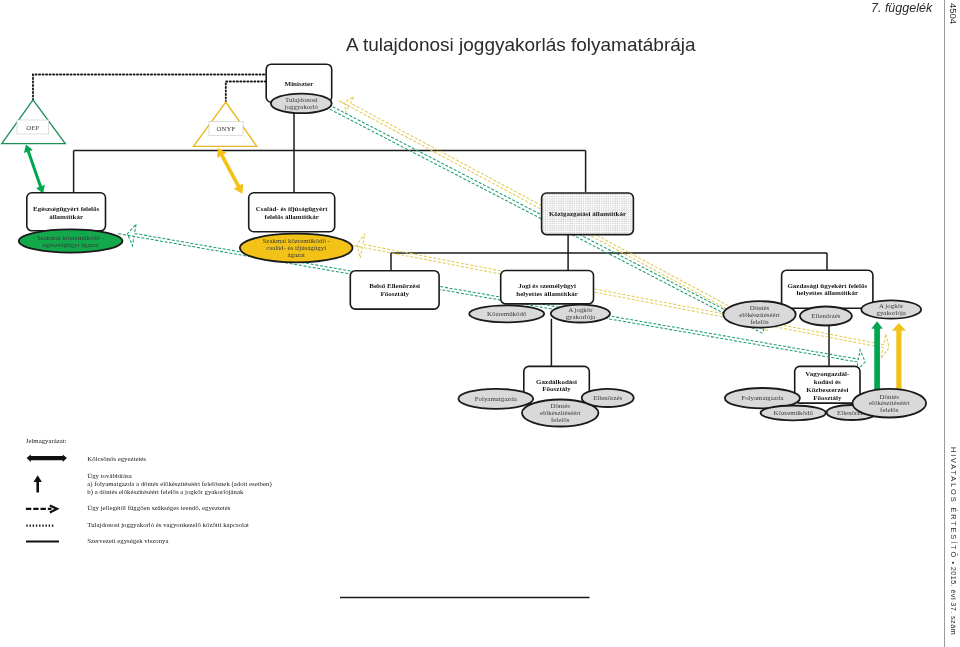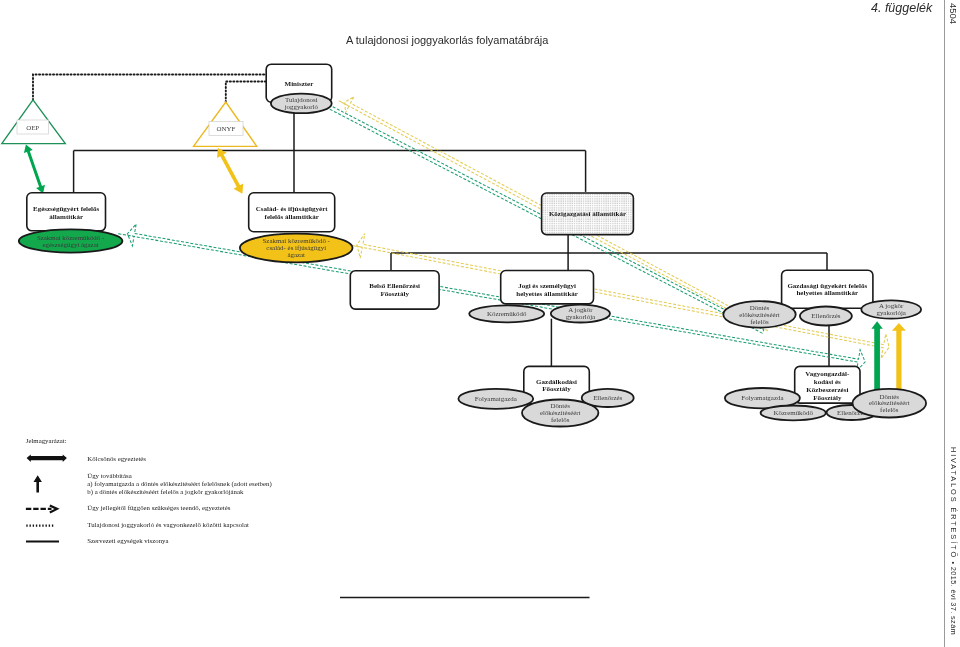--- a/index.html
+++ b/index.html
@@ -5,35 +5,35 @@
 <style>
   html,body{margin:0;padding:0;}
   body{width:960px;height:647px;background:#ffffff;font-family:"Liberation Serif",serif;overflow:hidden;position:relative;}
   #page{position:absolute;left:0;top:0;width:960px;height:647px;}
   svg#diagram{position:absolute;left:0;top:0;width:960px;height:647px;}
   .hdr-fug{position:absolute;left:871px;top:1px;font-family:"Liberation Sans",sans-serif;font-style:italic;font-weight:500;font-size:12.5px;color:#2b2b2b;white-space:nowrap;}
   .railline{position:absolute;left:944px;top:0;width:1px;height:647px;background:#9a9a9a;}
   .pgnum{position:absolute;left:959px;top:3px;font-family:"Liberation Sans",sans-serif;font-size:9.5px;color:#2b2b2b;white-space:nowrap;transform:rotate(90deg);transform-origin:left top;}
   .railtext{position:absolute;left:958px;top:447px;font-family:"Liberation Sans",sans-serif;font-size:7.4px;color:#2b2b2b;letter-spacing:0.35px;white-space:nowrap;transform:rotate(90deg);transform-origin:left top;}
   .railtext .sp{letter-spacing:1.85px;}
-  .title{position:absolute;left:346px;top:34px;font-family:"Liberation Sans",sans-serif;font-size:11px;color:#2b2b2b;white-space:nowrap;}
+  .title{position:absolute;left:346px;top:34px;font-family:"Liberation Sans",sans-serif;font-size:19px;color:#2b2b2b;white-space:nowrap;}
   svg text{font-family:"Liberation Serif",serif;fill:#1a1a1a;}
   .bx{stroke:#1a1a1a;stroke-width:1.6;}
   .bxlbl{font-weight:bold;font-size:7px;text-anchor:middle;fill:#1a1a1a;}
   .ell{stroke:#1a1a1a;stroke-width:1.8;}
   .elllbl{font-size:6.9px;text-anchor:middle;fill:#3a3a3a;}
   .lnk{stroke:#1a1a1a;stroke-width:1.5;fill:none;}
   .lgtitle{font-size:6.8px;fill:#1a1a1a;}
   .lgtxt{font-size:6.8px;fill:#1a1a1a;}
 </style>
 </head>
 <body>
 
 <div id="page">
-  <div class="hdr-fug">4. függelék</div>
+  <div class="hdr-fug">7. függelék</div>
   <div class="railline"></div>
   <div class="pgnum">4504</div>
   <div class="railtext"><span class="sp">HIVATALOS ÉRTESÍTŐ</span><span> • 2015. évi 37. szám</span></div>
   <div class="title">A tulajdonosi joggyakorlás folyamatábrája</div>
   <svg id="diagram" viewBox="0 0 960 647">
     <defs>
       <pattern id="dotfill" width="2.25" height="2.25" patternUnits="userSpaceOnUse">
         <rect width="2.25" height="2.25" fill="#fdfdfd"></rect>
         <rect x="0.45" y="0.45" width="0.75" height="0.75" fill="#6a6a6a"></rect>
       </pattern>

